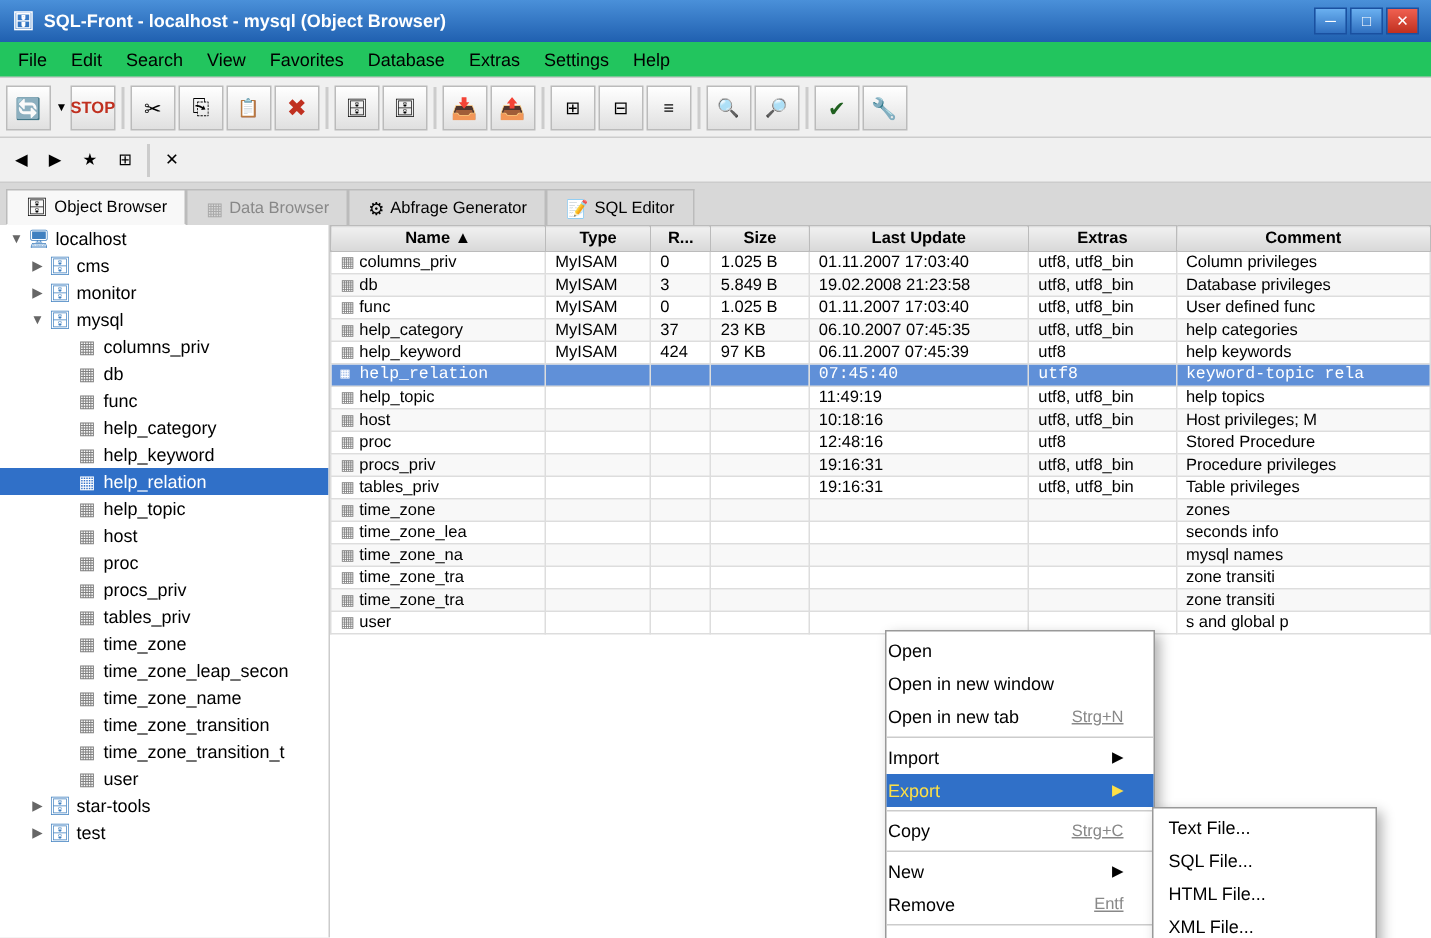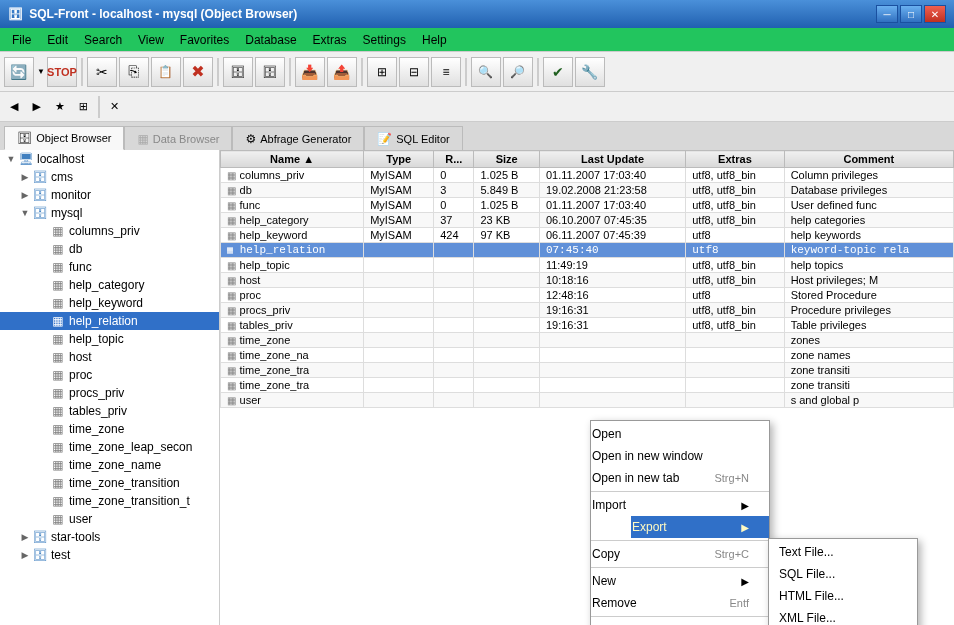--- a/index.html
+++ b/index.html
@@ -182,23 +182,23 @@
       padding: 2px 0;
     }
     .ctx-item {
       padding: 4px 20px 4px 1px;
       cursor: pointer;
       display: flex;
       align-items: center;
       justify-content: space-between;
       font-size: 12px;
     }
-    .ctx-item:hover, .ctx-item.active { background: #3070c8; color: #fef9c3; margin-left: 40px; }
+    .ctx-item:hover, .ctx-item.active { background: #3070c8; color: #fde047; }
     .ctx-separator { height: 1px; background: #ccc; margin: 2px 0; }
-    .ctx-shortcut { color: #888; font-size: 11px; margin-left: 4px; }
+    .ctx-shortcut { color: #888; font-size: 11px; margin-left: 4px; text-decoration: underline; }
     .ctx-arrow { font-size: 10px; }
 
     
     .submenu {
       position: absolute;
       background: white;
       border: 1px solid #999;
       box-shadow: 3px 3px 8px rgba(0,0,0,0.3);
       z-index: 101;
       min-width: 150px;
@@ -533,27 +533,36 @@
         <tr>
           <td><span style="color:#808080;font-size:10px;">▦</span> time_zone</td>
           <td></td>
           <td></td>
           <td></td>
           <td></td>
           <td></td>
           <td>zones</td>
         </tr>
         <tr>
+          <td><span style="color:#808080;font-size:10px;">▦</span> time_zone_lea</td>
+          <td></td>
+          <td></td>
+          <td></td>
+          <td></td>
+          <td></td>
+          <td>seconds info</td>
+        </tr>
+        <tr>
           <td><span style="color:#808080;font-size:10px;">▦</span> time_zone_na</td>
           <td></td>
           <td></td>
           <td></td>
           <td></td>
           <td></td>
-          <td>zone names</td>
+          <td>mysql names</td>
         </tr>
         <tr>
           <td><span style="color:#808080;font-size:10px;">▦</span> time_zone_tra</td>
           <td></td>
           <td></td>
           <td></td>
           <td></td>
           <td></td>
           <td>zone transiti</td>
         </tr>

